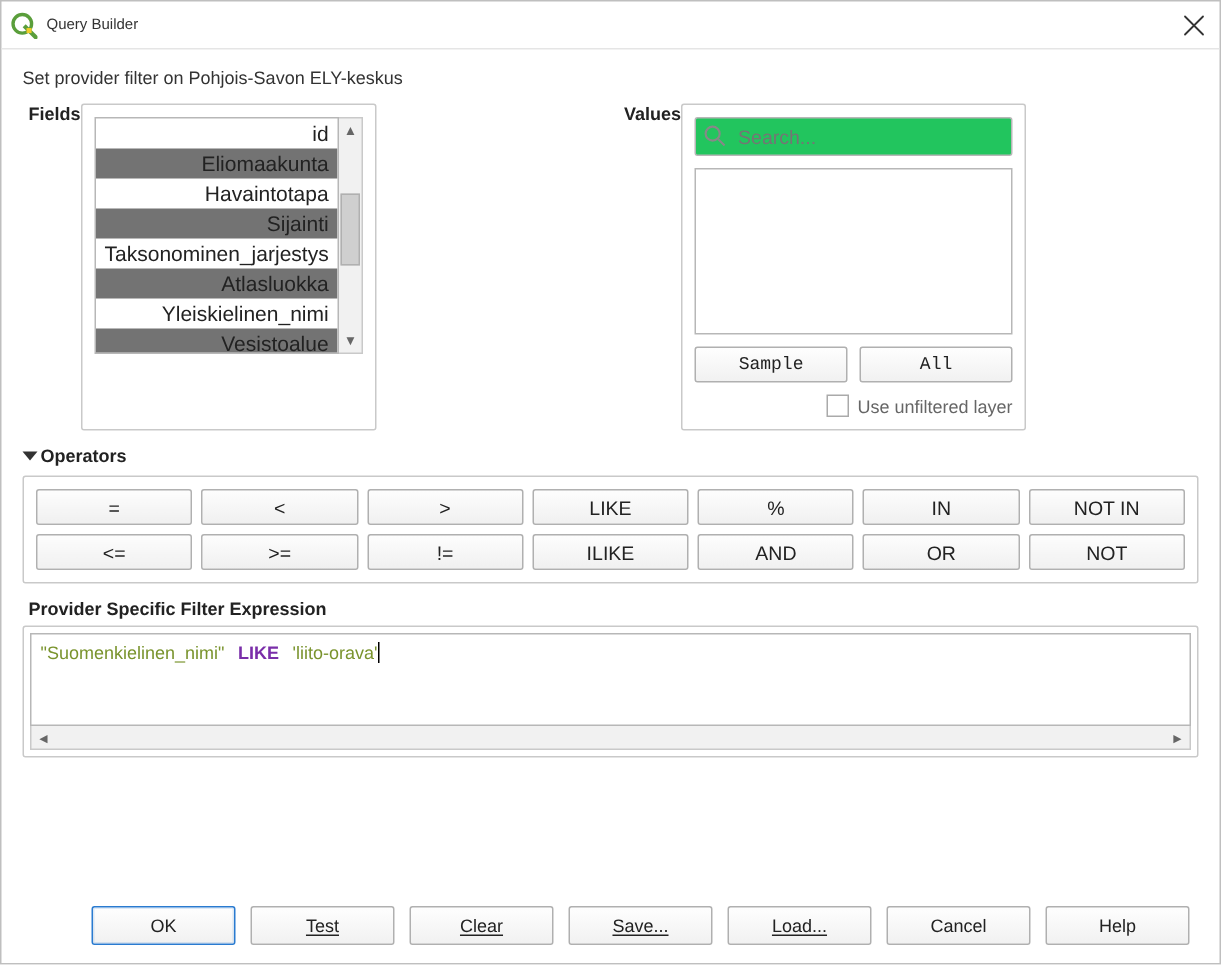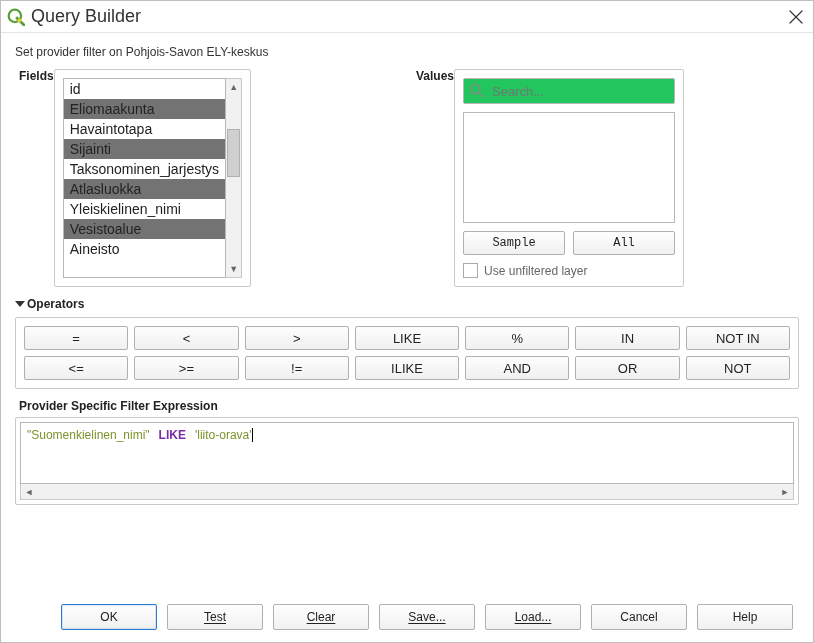--- a/index.html
+++ b/index.html
@@ -6,30 +6,30 @@
   html, body { margin: 0; padding: 0; background: #d9d9d9; }
   .window {
     width: 814px; height: 643px; background: #fff; border: 1px solid #bfbfbf;
     display: flex; flex-direction: column; margin: 0;
   }
   .titlebar {
     height: 32px; display: flex; align-items: center; padding: 0 10px 0 6px;
     border-bottom: 1px solid #e5e5e5;
   }
   .titlebar .appicon { width: 18px; height: 18px; margin-right: 6px; }
-  .titlebar .title { color: #333; flex: 0 0 auto; font-size: 18px; }
+  .titlebar .title { color: #333; flex: 0 0 auto; font-size: 10px; }
   .titlebar .spacer { flex: 1; }
   .titlebar .close { width: 14px; height: 14px; stroke: #333; cursor: pointer; }
   .body { padding: 10px 14px 10px 14px; flex: 1; display: flex; flex-direction: column; gap: 6px; overflow: hidden; }
   .subtitle { color: #333; margin: 2px 0 4px 0; }
   .row1 { display: flex; gap: 10px; }
   .panel { flex: 1; display: flex; flex-direction: row; }
   .panel-label { font-weight: 700; color: #222; margin-bottom: 4px; padding-left: 4px;}
   .group { border: 1px solid #c9c9c9; border-radius: 2px; padding: 8px; background: #fff; }
-  .listwrap { display: flex; height: 200px; }
+  .listwrap { display: flex; height: 158px; text-align: right; }
   .listbox { flex: 1; border: 1px solid #b7b7b7; background: #fff; overflow: hidden;}
   .listbox .item { padding: 2px 6px; font-size: 14px; color: #222; white-space: nowrap; }
   .listbox .item.alt { background: #737373; }
   .scrolltrack { width: 16px; background: #f1f1f1; border: 1px solid #c9c9c9; border-left: none; display: flex; flex-direction: column; }
   .scrolltrack .arrow { height: 16px; display: flex; align-items: center; justify-content: center; color: #666; font-size: 9px; }
   .scrolltrack .trackmid { flex: 1; position: relative; }
   .scrolltrack .thumb { position: absolute; left: 1px; right: 1px; top: 34px; height: 48px; background: #cfcfcf; border: 1px solid #b0b0b0; }
   .values .group { height: 218px; display: flex; flex-direction: column; gap: 8px; }
   .searchwrap { position: relative; }
   .searchwrap input {
@@ -38,21 +38,21 @@
   }
   .searchwrap .mag { position: absolute; left: 6px; top: 5px; width: 15px; height: 15px; stroke: #888; fill: none; stroke-width: 1.5;}
   .valbox { flex: 1; border: 1px solid #b7b7b7; background: #fff; }
   .btnrow { display: flex; gap: 8px; }
   .btn {
     flex: 1; height: 24px; border: 1px solid #b0b0b0; background: linear-gradient(#fefefe,#f1f1f1);
     border-radius: 2px; display: flex; align-items: center; justify-content: center; color: #222;
     cursor: pointer;
     font-family: Liberation Mono, monospace;
   }
-  .checkrow { display: flex; align-items: center; gap: 6px; color: #666; }
+  .checkrow { display: flex; align-items: center; gap: 6px; color: #666; justify-content: flex-end; }
   .checkrow .cb { width: 15px; height: 15px; border: 1px solid #aaa; background:#fff;}
   .collapser { display: flex; align-items: center; gap: 2px; font-weight: 700; color: #222; margin-top: 4px; cursor: pointer;}
   .collapser .tri { width: 0; height: 0; border-left: 5px solid transparent; border-right: 5px solid transparent; border-top: 6px solid #333;}
   .opgroup { border: 1px solid #c9c9c9; border-radius: 2px; padding: 8px; display: flex; flex-direction: column; gap: 6px;}
   .oprow { display: flex; gap: 6px; }
   .opbtn {
     flex: 1; height: 24px; border: 1px solid #b0b0b0; background: linear-gradient(#fdfdfd,#f0f0f0);
     border-radius: 2px; display: flex; align-items: center; justify-content: center; color: #222; cursor: pointer;
     font-size: 13px;
   }

